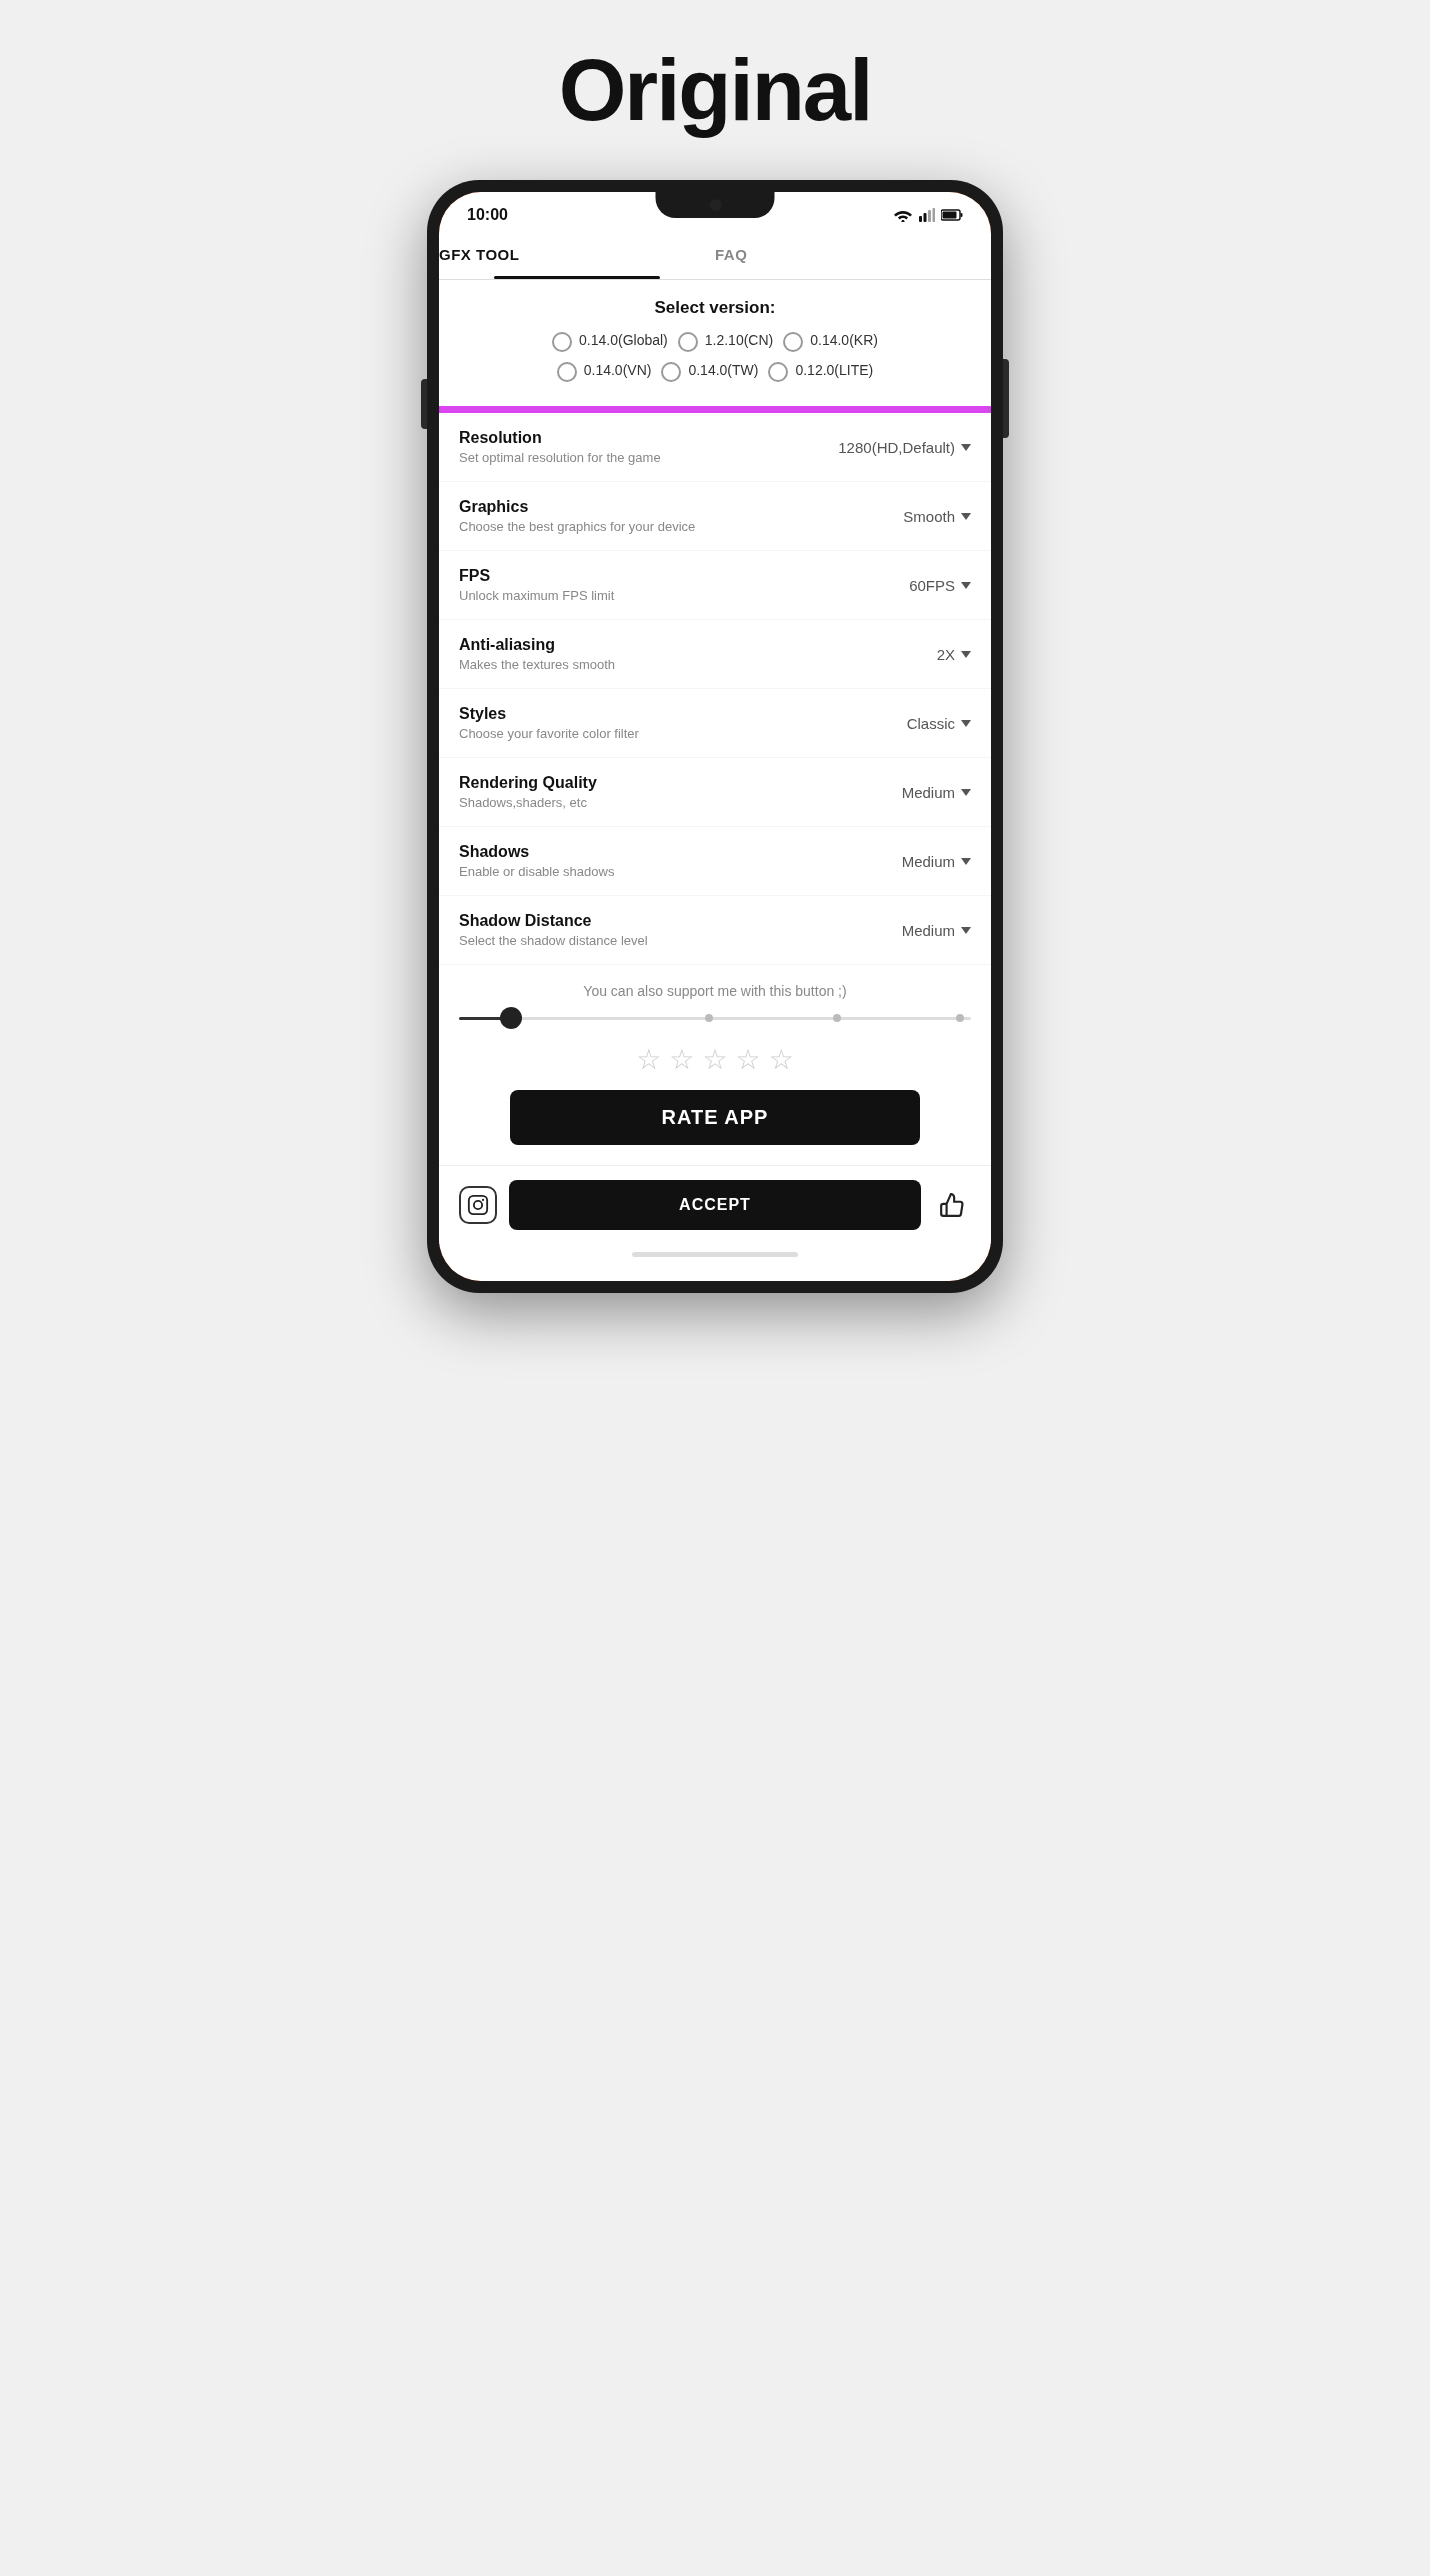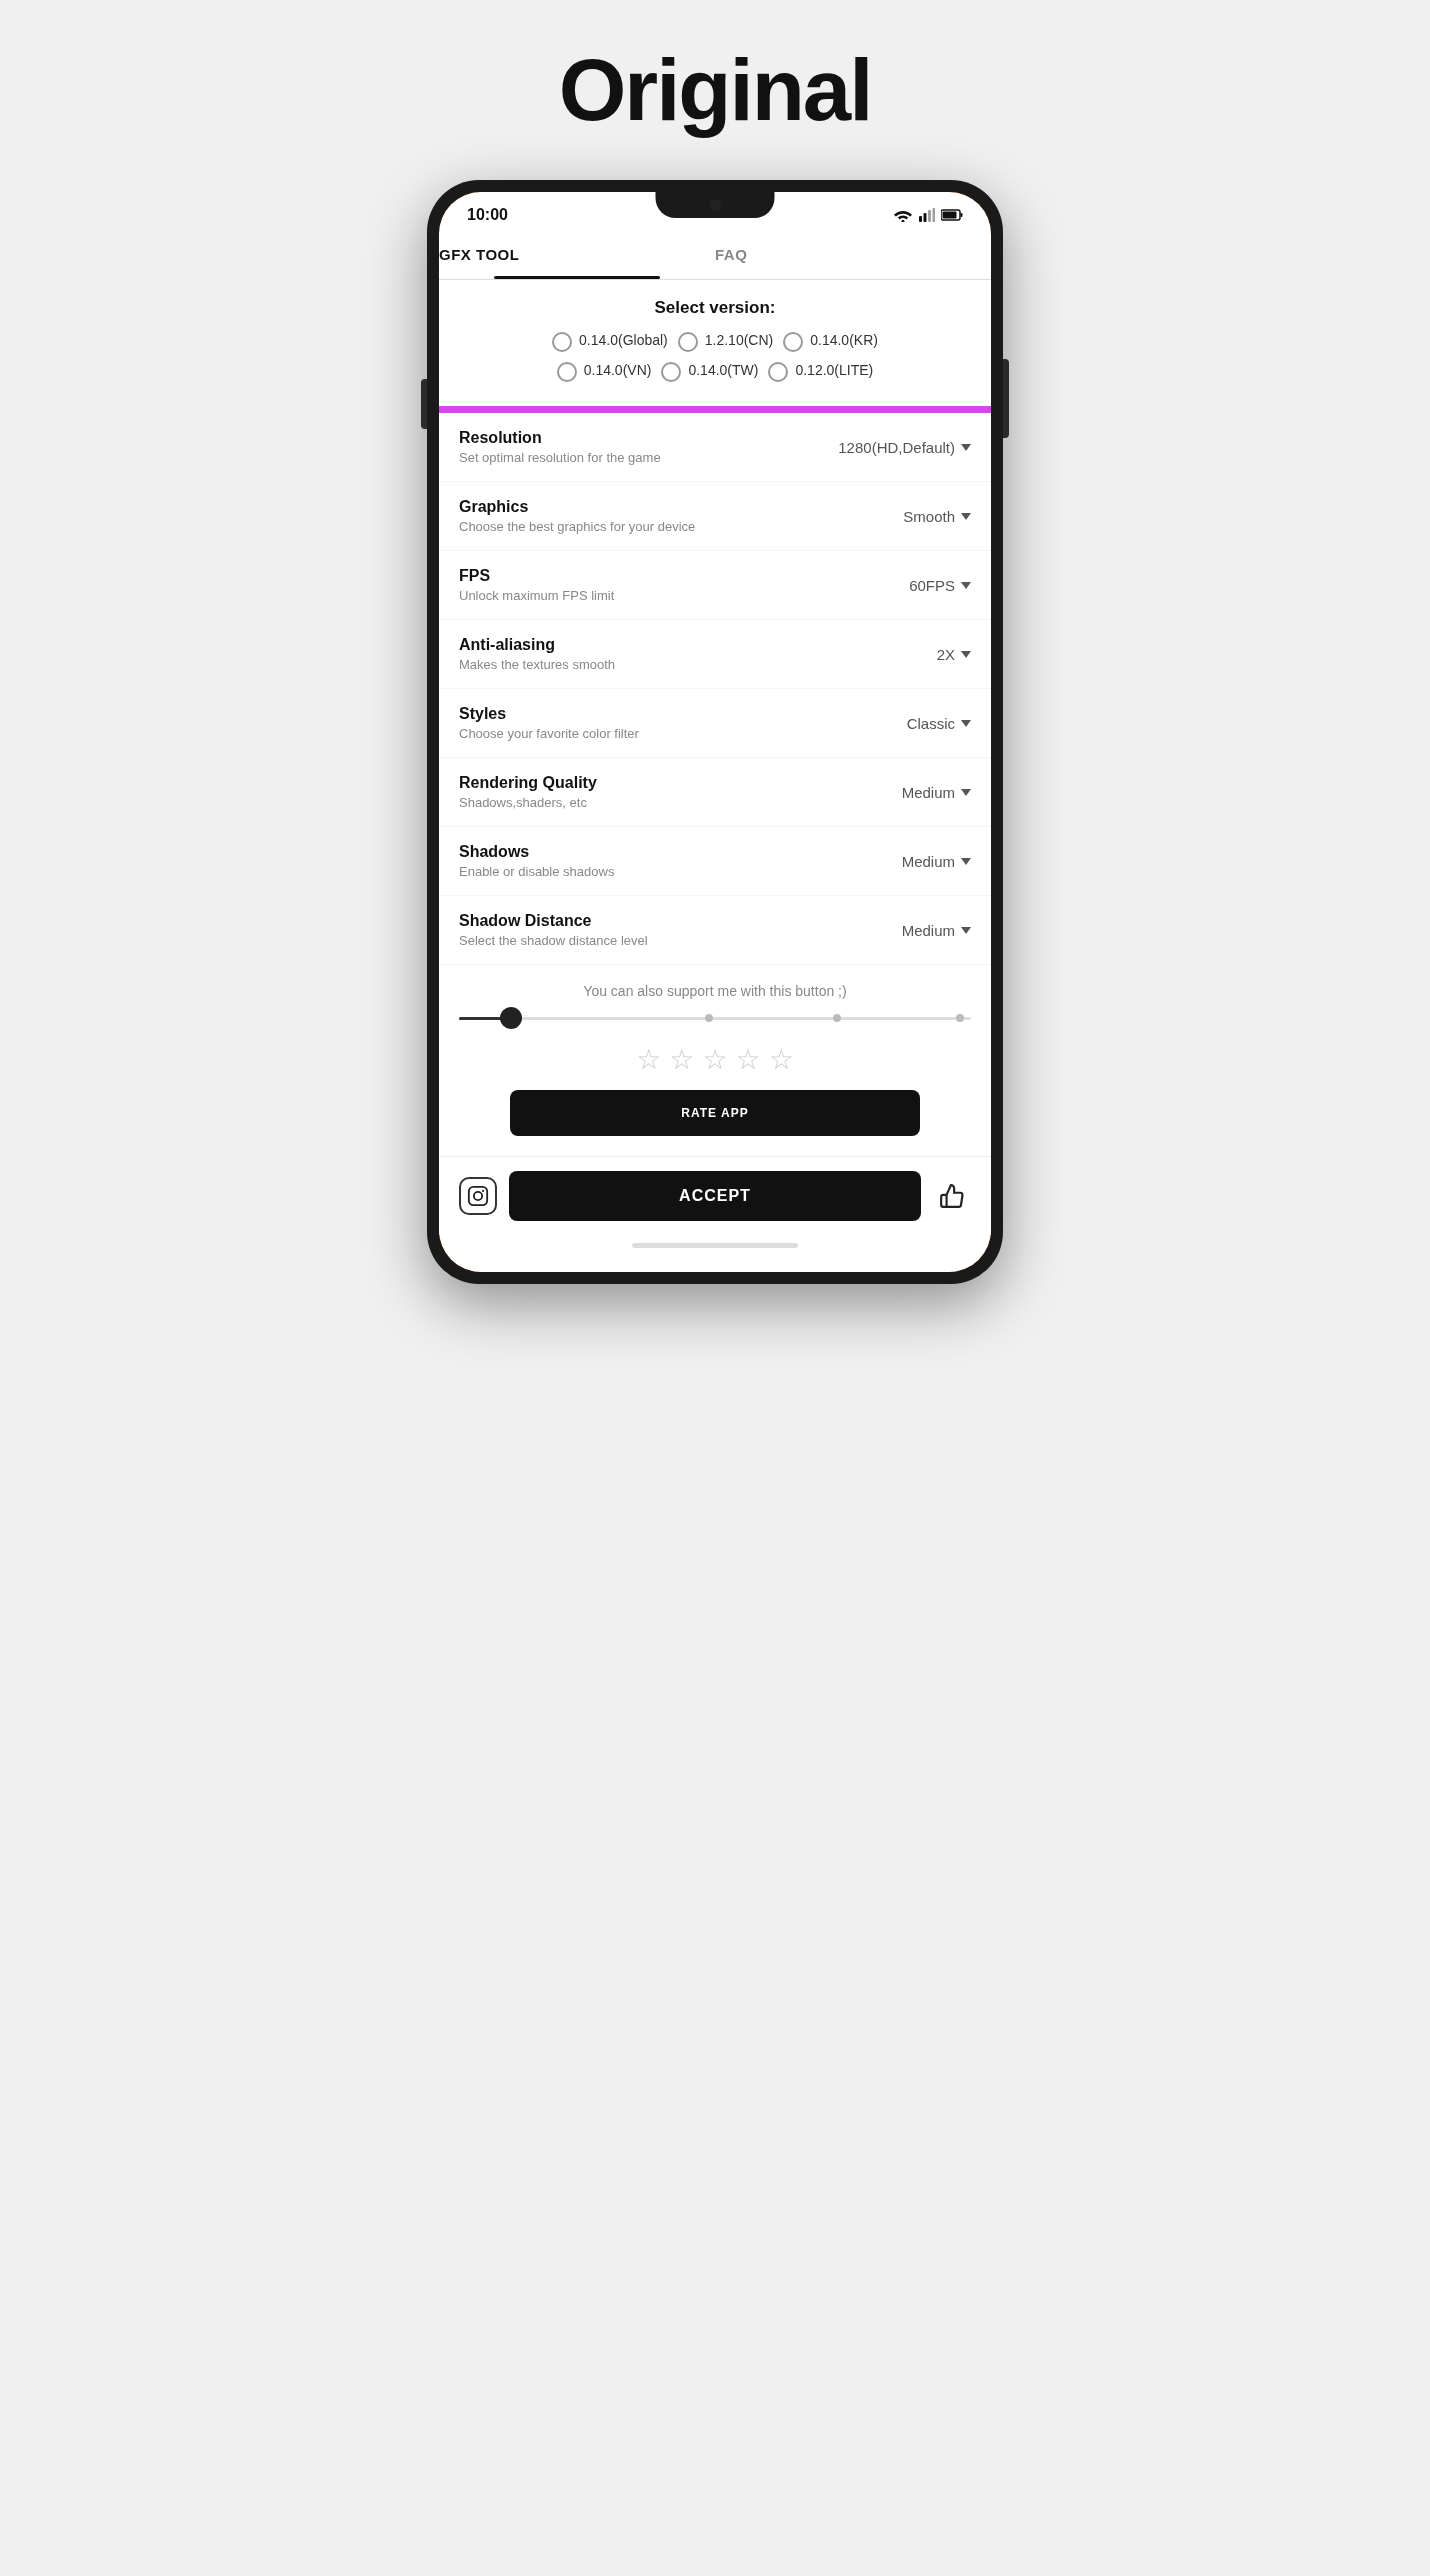--- a/index.html
+++ b/index.html
@@ -271,21 +271,21 @@
     
     .rate-btn {
       display: block;
       width: 80%;
       margin: 0 auto 10px;
       background: #111;
       color: #fff;
       border: none;
       border-radius: 8px;
       padding: 16px;
-      font-size: 12px;
+      font-size: 20px;
       font-weight: 700;
       letter-spacing: 1px;
       cursor: pointer;
     }
 
     
     .bottom-bar {
       display: flex;
       align-items: center;
       padding: 14px 20px;

